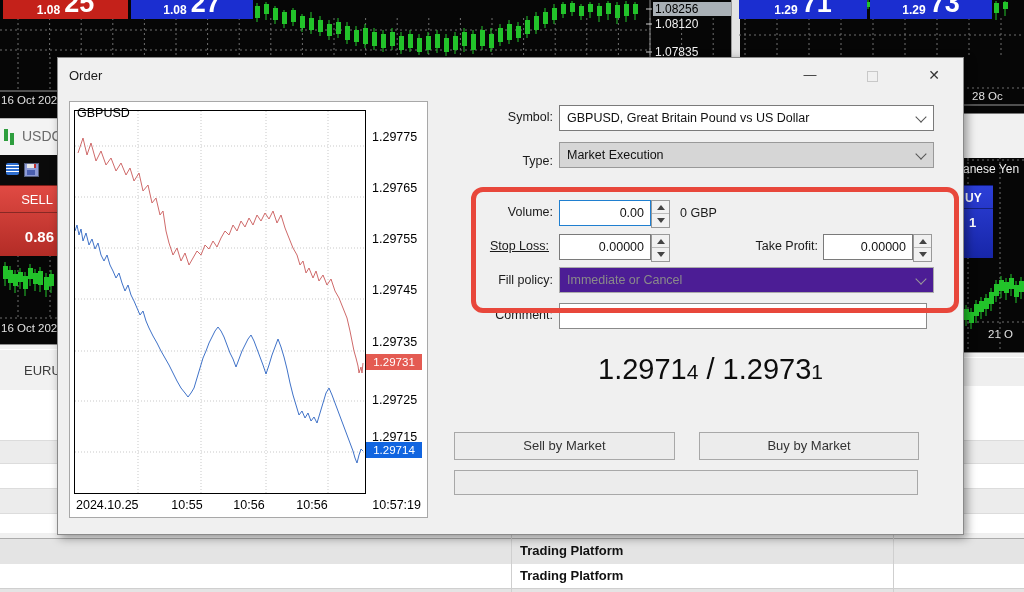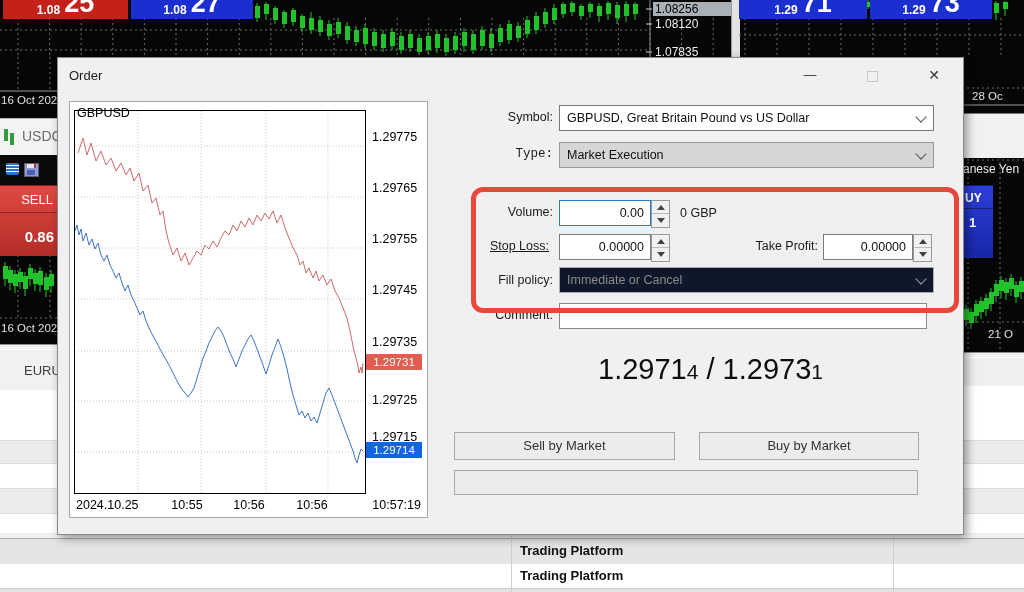--- a/index.html
+++ b/index.html
@@ -105,34 +105,34 @@
   #hidden-tick{position:absolute;left:302px;top:328px;font-size:12.5px;color:#000;z-index:1;}
   .pricetag{position:absolute;left:296px;width:56px;height:16px;color:#fff;font-size:11.5px;
     text-align:center;line-height:16px;z-index:2;}
   #ask-tag{top:252px;}
   #bid-tag{top:340px;}
   .xtick{position:absolute;font-size:12.5px;color:#000;top:396px;}
 
   
   .flabel{font-size:12.5px;color:#1a1a1a;text-align:right;width:120px;}
   #lb-symbol{left:375px;top:52px;}
-  #lb-type{left:375px;top:89px;font-family:Liberation Mono, monospace;}
+  #lb-type{left:375px;top:96px;}
   #lb-volume{left:375px;top:147px;}
   #lb-sl{left:371px;top:181px;text-decoration:underline;}
   #lb-tp{left:640px;top:181px;}
   #lb-fill{left:375px;top:215px;}
   #lb-comment{left:375px;top:250px;}
 
   .combo{height:24px;border:1px solid #7a7a7a;background:#fff;font-size:12.5px;color:#111;
     line-height:24px;padding-left:7px;cursor:pointer;}
   .combo .chev{position:absolute;right:8px;top:8px;width:7px;height:7px;
     border-right:1px solid #555;border-bottom:1px solid #555;transform:rotate(45deg);margin-top:-1px;}
   #cb-symbol{left:501px;top:47px;width:366px;}
   #cb-type{left:501px;top:84px;width:366px;background:#d6d6d6;border-color:#999;}
-  #cb-fill{left:501px;top:209px;width:366px;background:#0f172a;border-color:#ababab;color:#8a8a8a;}
+  #cb-fill{left:501px;top:209px;width:366px;background:#4c1d95;border-color:#ababab;color:#8a8a8a;}
   #cb-fill .chev{border-color:#9a9a9a;}
 
   .numin{height:24px;background:#fff;border:1px solid #7a7a7a;font-size:12.5px;color:#111;
     line-height:24px;text-align:right;padding-right:6px;}
   #in-volume{left:501px;top:142px;width:84px;border:1px solid #1f7fd0;}
   #in-sl{left:501px;top:176px;width:84px;}
   #in-tp{left:765px;top:176px;width:82px;}
   .spin{width:17px;height:26px;top:0;border:1px solid #999;background:#f1f1f1;}
   #sp-volume{left:593px;top:142px;}
   #sp-sl{left:593px;top:176px;}

